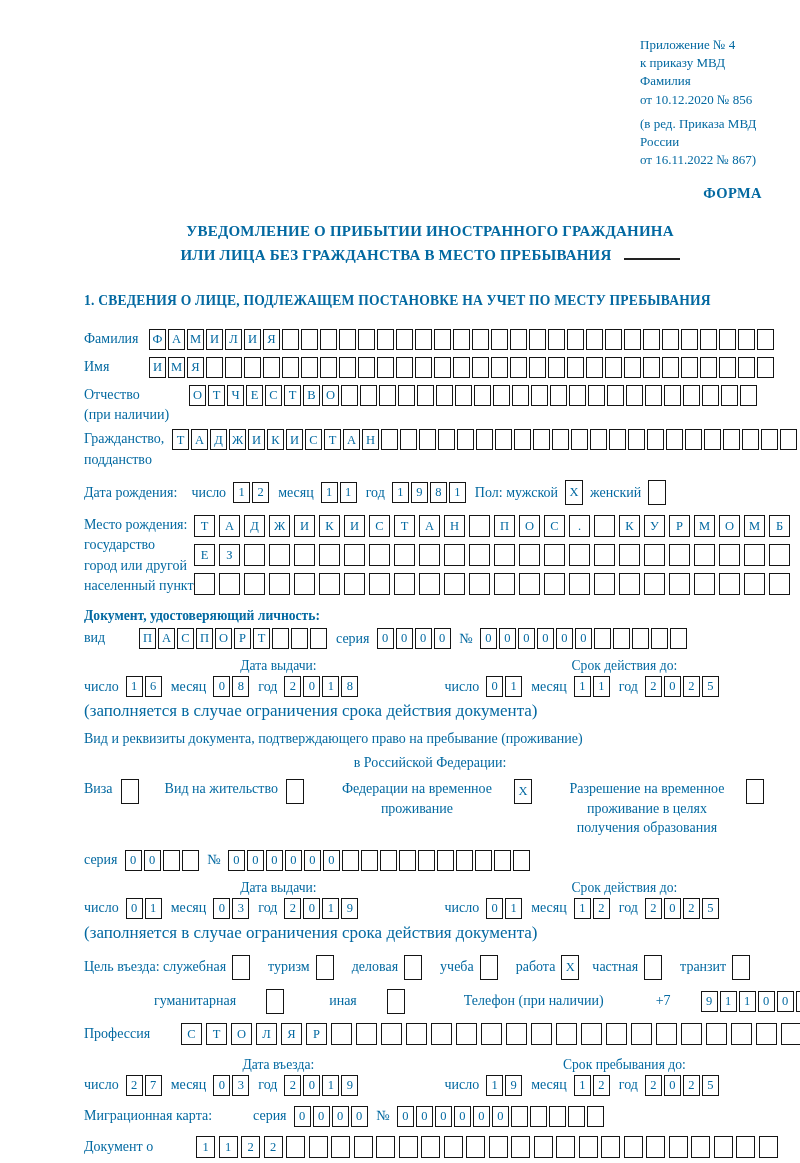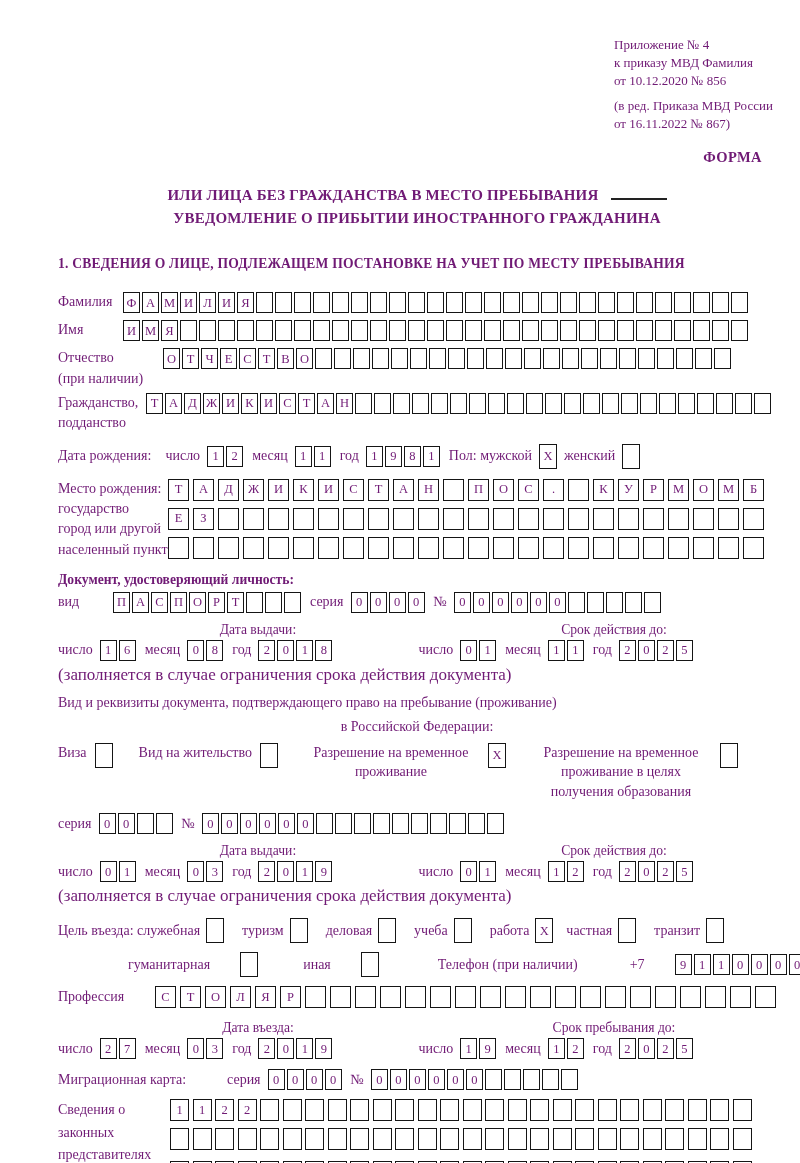--- a/index.html
+++ b/index.html
@@ -1,19 +1,19 @@
 <!DOCTYPE html>
 <html><head>
 <meta charset="utf-8">
 <style>
   html,body{margin:0;padding:0;background:#888;}
   .page{
-    width:800px;height:1163px;background:#ffffff;color:#701a75;
+    width:800px;height:1163px;background:#ffffff;color:#0369a1;
     font-family:"Liberation Serif","DejaVu Serif",serif;font-size:14px;
-    box-sizing:border-box;padding:36px 24px 10px 58px;position:relative;margin:0 auto;
+    box-sizing:border-box;padding:36px 24px 10px 84px;position:relative;margin:0 auto;
   }
   .top-note{margin-left:556px;font-size:13px;line-height:1.4;}
   .top-note .g2{margin-top:6px;}
   .forma{text-align:right;font-weight:bold;font-size:14.5px;margin-top:16px;padding-right:14px;letter-spacing:.4px;}
   .title{text-align:center;font-weight:bold;font-size:15px;line-height:1.55;margin-top:18px;letter-spacing:.2px;}
   .uline{display:inline-block;width:56px;border-bottom:2px solid #222;margin-left:12px;vertical-align:baseline;}
   .sec{font-weight:bold;font-size:13.6px;margin-top:26px;letter-spacing:.2px;}
 
   .row{display:flex;align-items:flex-start;margin-top:7px;}
   .ai{align-items:center;}
@@ -58,22 +58,22 @@
     <div>Приложение № 4</div>
     <div>к приказу МВД Фамилия</div>
     <div>от 10.12.2020 № 856</div>
     <div class="g2">(в ред. Приказа МВД России</div>
     <div>от 16.11.2022 № 867)</div>
   </div>
 
   <div class="forma">ФОРМА</div>
 
   <div class="title">
+    <div>УВЕДОМЛЕНИЕ О ПРИБЫТИИ ИНОСТРАННОГО ГРАЖДАНИНА</div>
     <div><span>ИЛИ ЛИЦА БЕЗ ГРАЖДАНСТВА В МЕСТО ПРЕБЫВАНИЯ</span><span class="uline"></span></div>
-    <div>УВЕДОМЛЕНИЕ О ПРИБЫТИИ ИНОСТРАННОГО ГРАЖДАНИНА</div>
   </div>
 
   <div class="sec">1. СВЕДЕНИЯ О ЛИЦЕ, ПОДЛЕЖАЩЕМ ПОСТАНОВКЕ НА УЧЕТ ПО МЕСТУ ПРЕБЫВАНИЯ</div>
 
   <div class="row mt20">
     <span class="lbl w65">Фамилия</span>
     <span class="cells">
         <span class="cell">Ф</span>
         <span class="cell">А</span>
         <span class="cell">М</span>
@@ -443,21 +443,21 @@
           <span class="cell"></span>
         </span>
     </span>
     <span class="cbitem" style="margin-left:16px;">
       <span class="cl">Вид на жительство</span>
       <span class="cells cb">
           <span class="cell"></span>
         </span>
     </span>
     <span class="cbitem" style="margin-left:14px;">
-      <span class="cl clc w172">Разрешение на временное проживание</span>
+      <span class="cl clc w172">Федерации на временное проживание</span>
       <span class="cells cb">
           <span class="cell">X</span>
         </span>
     </span>
     <span class="cbitem" style="margin-left:14px;margin-right:0;">
       <span class="cl clc w186">Разрешение на временное проживание в целях получения образования</span>
       <span class="cells cb">
           <span class="cell"></span>
         </span>
     </span>
@@ -690,21 +690,21 @@
         <span class="cell"></span>
         <span class="cell"></span>
         <span class="cell"></span>
         <span class="cell"></span>
         <span class="cell"></span>
       </span>
   </div>
 
   <div class="row" style="margin-top:9px;">
     <span class="lbl" style="width:112px;line-height:1.6;">
-      <span>Сведения о</span><br>
+      <span>Документ о</span><br>
       <span>законных</span><br>
       <span>представителях</span><br>
       <span>(родителях,</span><br>
       <br>
       
     </span>
     <span class="cellcol">
       <div class="crow"><span class="cells m">
             <span class="cell">1</span>
             <span class="cell">1</span>

